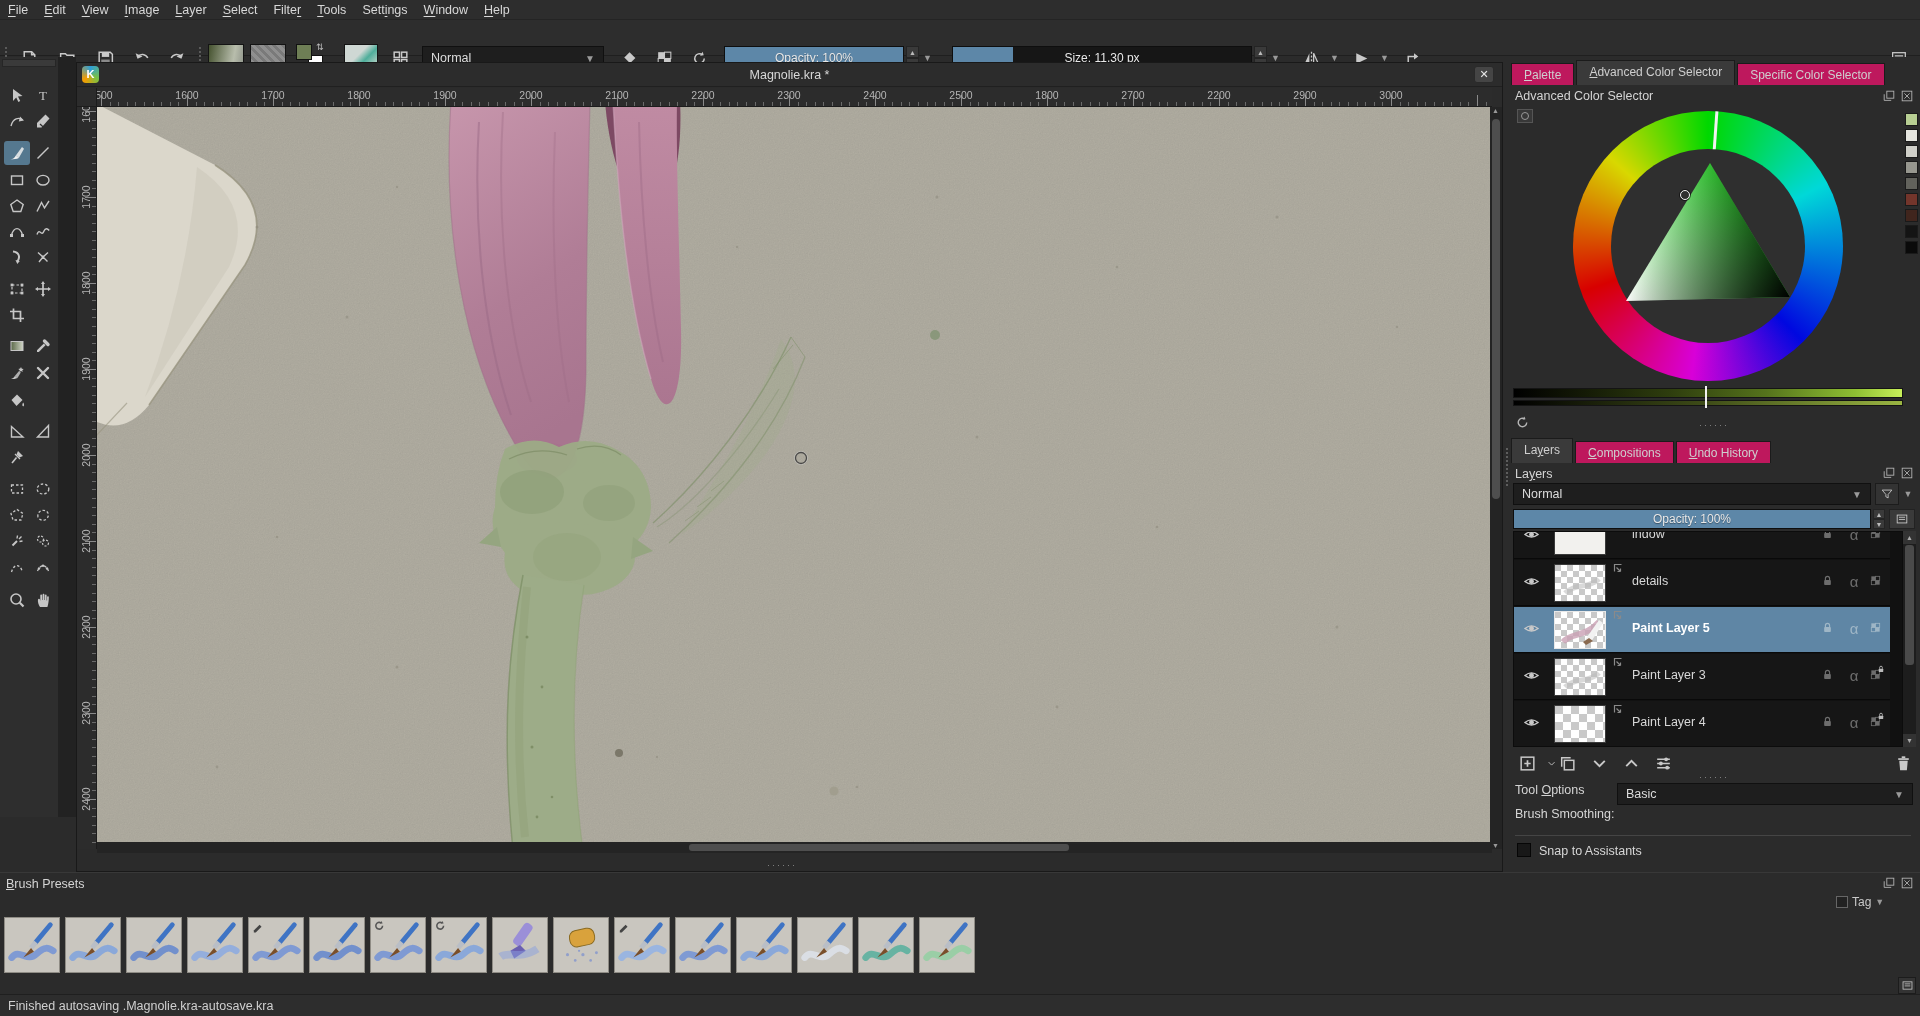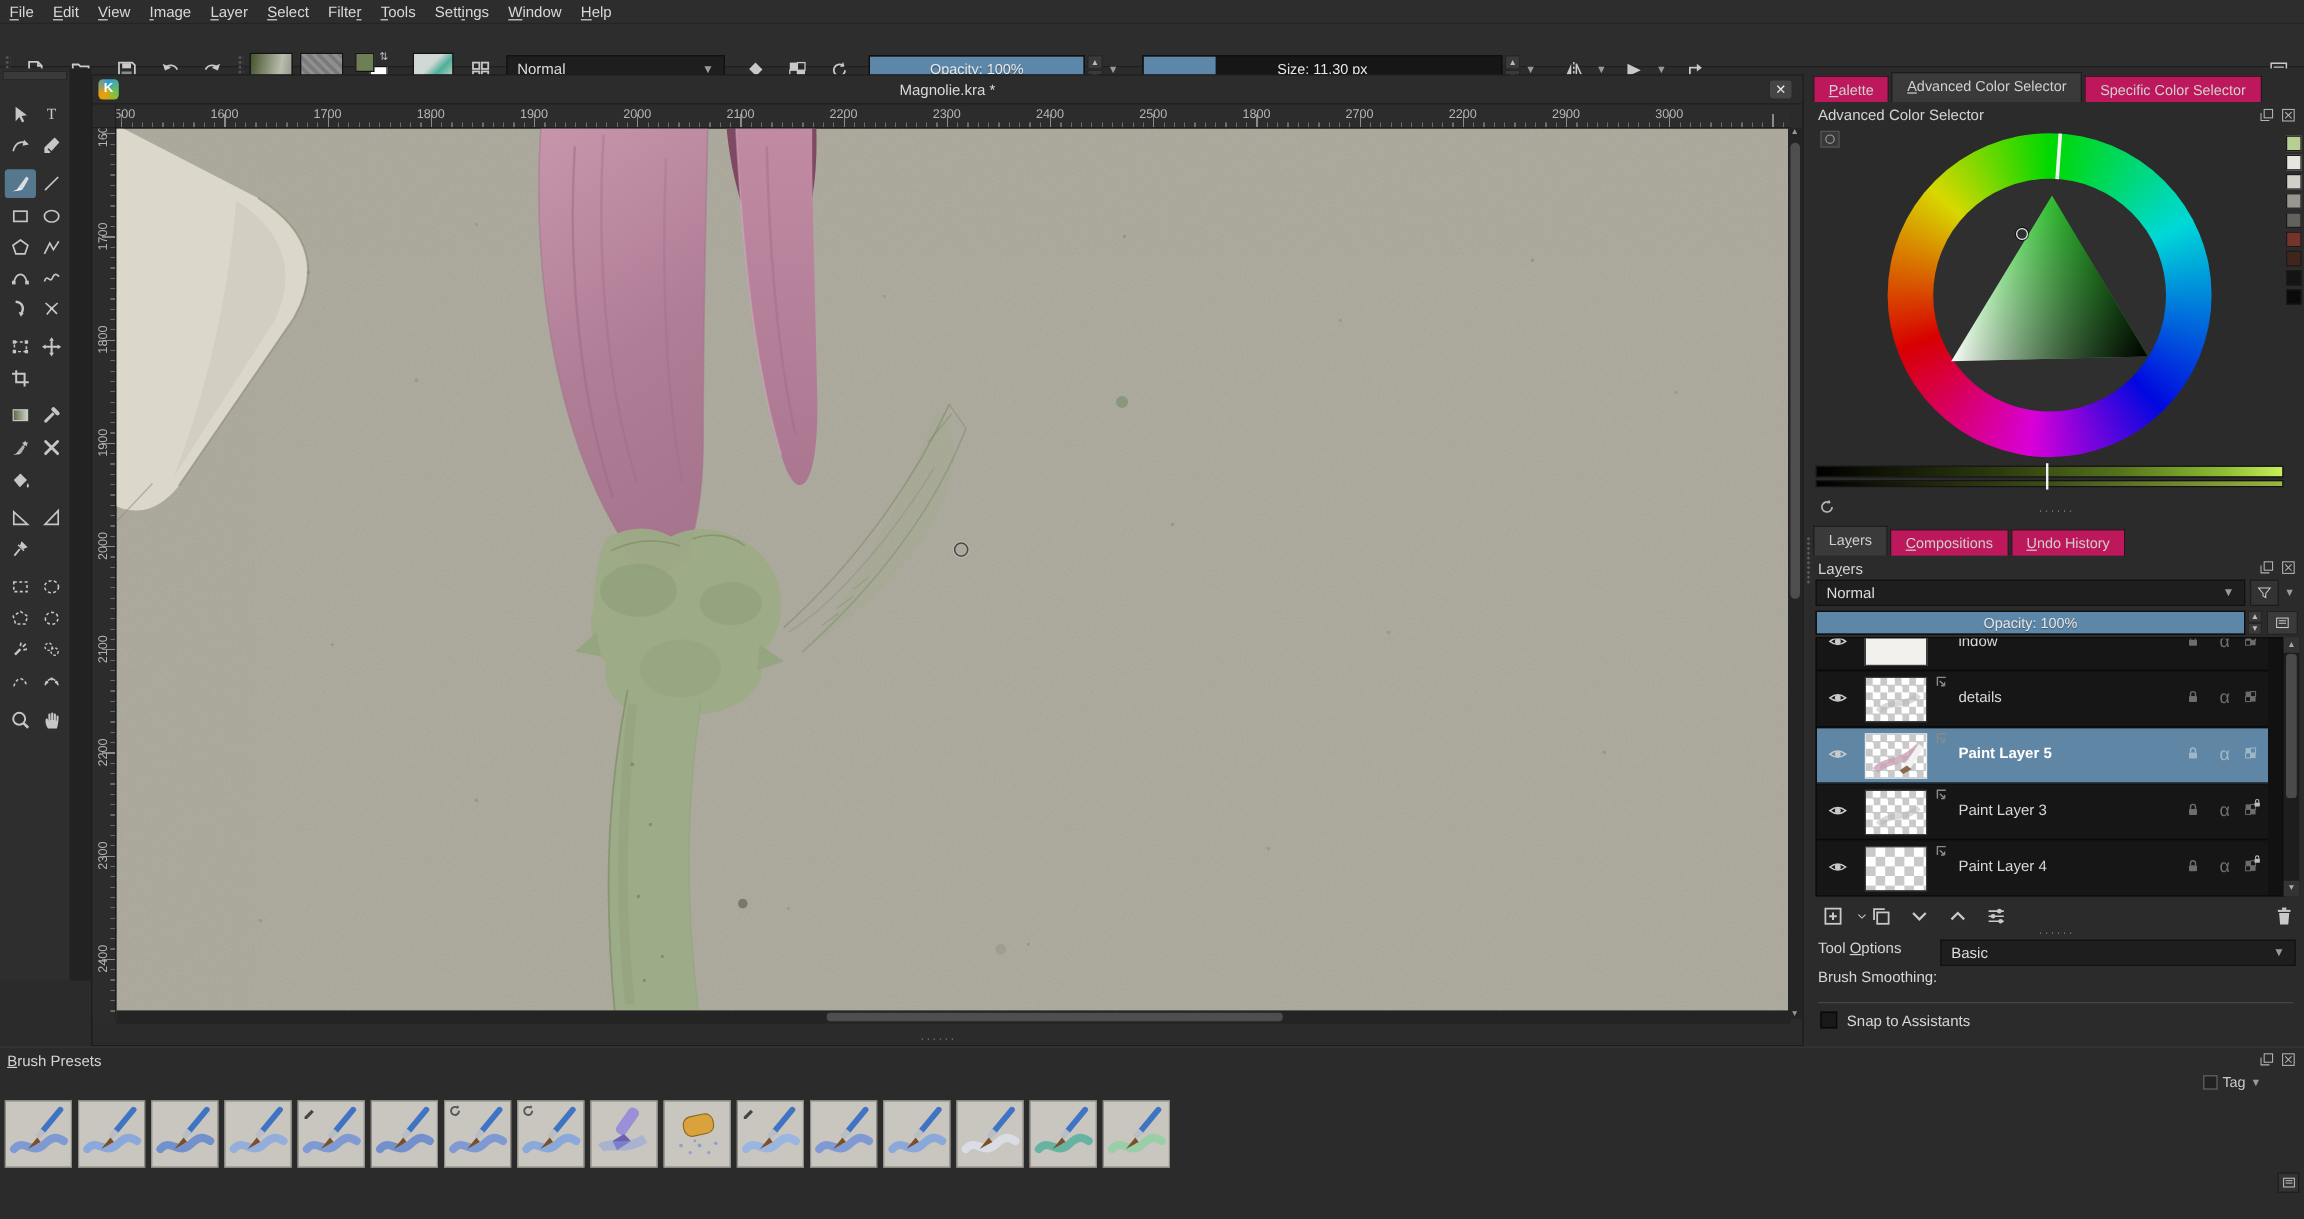--- a/index.html
+++ b/index.html
@@ -1177,13 +1177,16 @@
       </div>
 
     <div class="abs" style="left:1898px;top:104px;width:18px;height:17px;background:#333;border:1px solid #1c1c1c;display:flex;align-items:center;justify-content:center">
       <svg viewBox="0 0 16 16" width="13" height="13">
           <rect x="2.5" y="3.5" width="11" height="9" fill="none" stroke="#c9c9c9"></rect>
           <path d="M4.5,6 h7 M4.5,8.5 h7" stroke="#c9c9c9"></path>
         </svg>
     </div>
   </div>
 
+  <div id="statusbar" class="abs">
+    <span>Finished autosaving .Magnolie.kra-autosave.kra</span>
+  </div>
 </div>
 
 </body></html>

